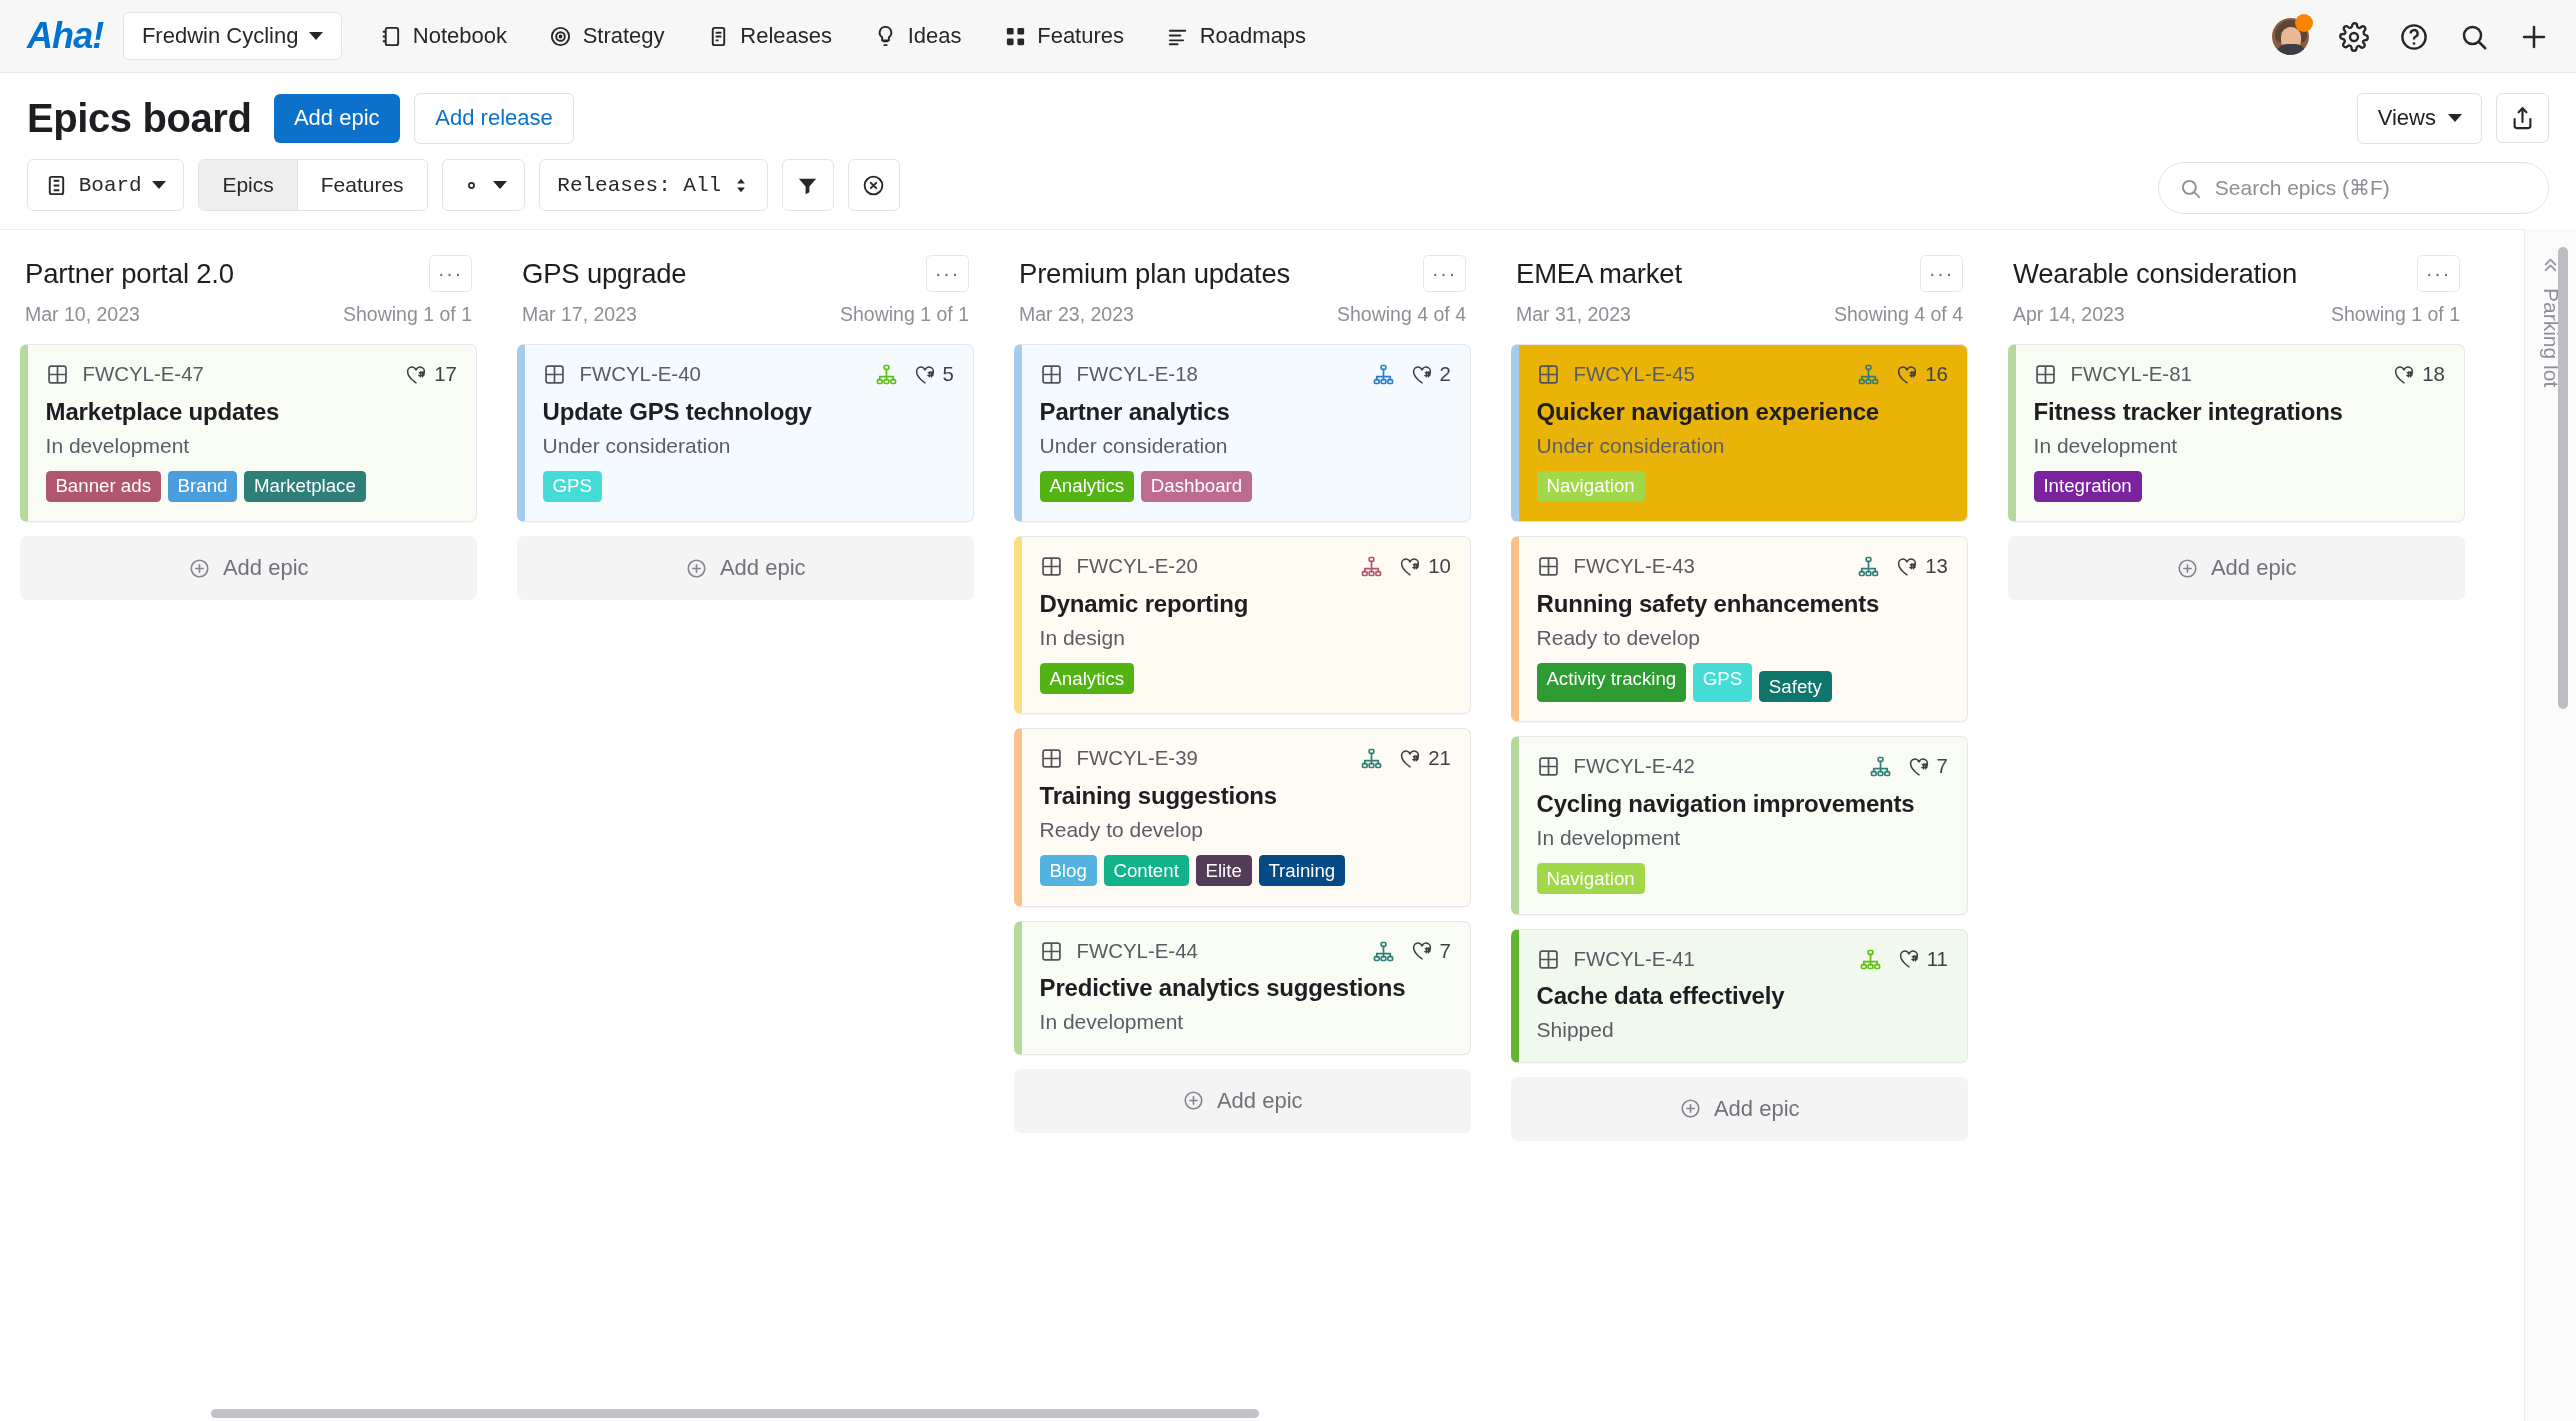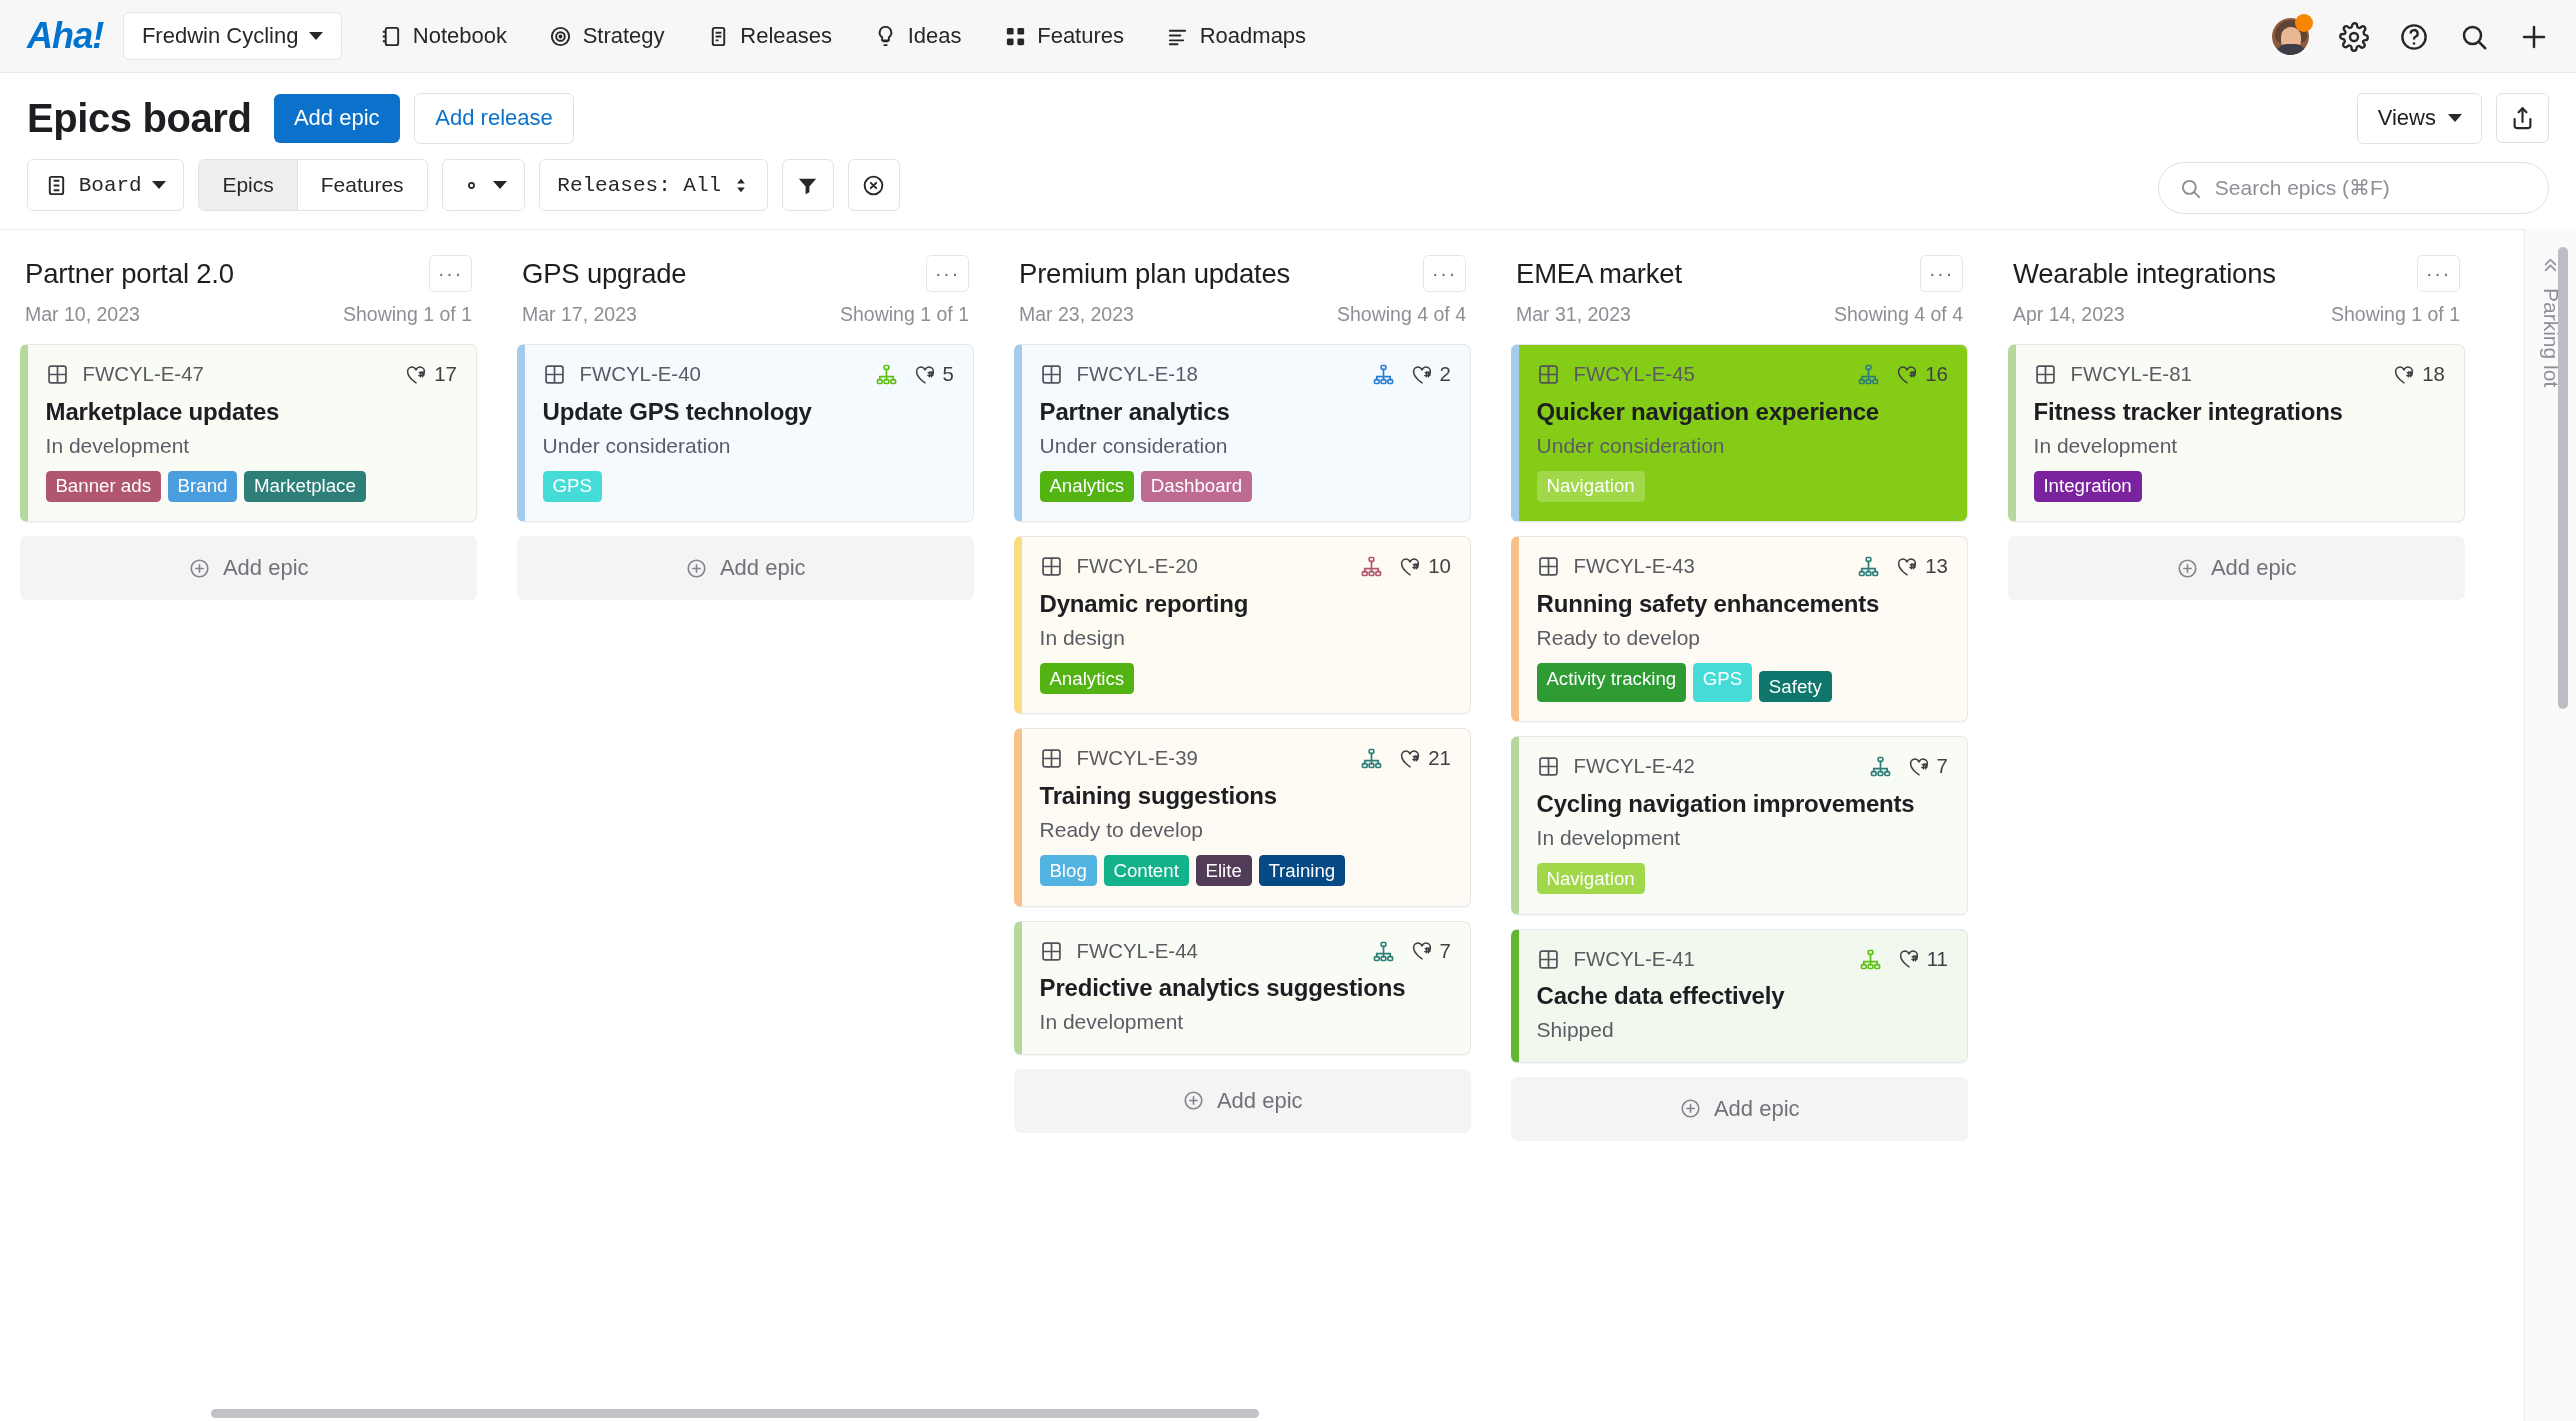--- a/index.html
+++ b/index.html
@@ -613,21 +613,21 @@
       <div class="column">
         <div class="col-head">
           <div class="col-name">EMEA market</div>
           <div class="col-menu">···</div>
         </div>
         <div class="col-sub">
           <div class="col-date">Mar 31, 2023</div>
           <div class="col-count">Showing 4 of 4</div>
         </div>
         <div class="cards">
-          <div class="card" style="border-left-color: rgb(165, 203, 237); background: #84cc16;">
+          <div class="card" style="border-left-color: rgb(165, 203, 237); background: #eab308;">
             <div class="card-top">
               <div class="card-id">
                 <svg width="23" height="23" viewBox="0 0 24 24" fill="none" stroke="#52525b" stroke-width="1.8">
                   <rect x="3.2" y="3.2" width="17.6" height="17.6" rx="2.2"></rect>
                   <path d="M12 3.2v17.6M3.2 12h17.6"></path>
                 </svg>
                 <span>FWCYL-E-45</span>
               </div>
               <div class="card-meta">
                 <svg width="23" height="23" viewBox="0 0 24 24" fill="none" stroke="#2f7f79" stroke-width="1.8" stroke-linecap="round">
@@ -751,21 +751,21 @@
             <svg width="23" height="23" viewBox="0 0 24 24" fill="none" stroke="#85858e" stroke-width="1.7" stroke-linecap="round">
               <circle cx="12" cy="12" r="8.6"></circle>
               <path d="M12 8.2v7.6M8.2 12h7.6"></path>
             </svg>
             <span>Add epic</span>
           </div>
         </div>
       </div>
       <div class="column">
         <div class="col-head">
-          <div class="col-name">Wearable integrations</div>
+          <div class="col-name">Wearable consideration</div>
           <div class="col-menu">···</div>
         </div>
         <div class="col-sub">
           <div class="col-date">Apr 14, 2023</div>
           <div class="col-count">Showing 1 of 1</div>
         </div>
         <div class="cards">
           <div class="card" style="border-left-color: rgb(181, 217, 156); background: rgb(248, 252, 245);">
             <div class="card-top">
               <div class="card-id">

